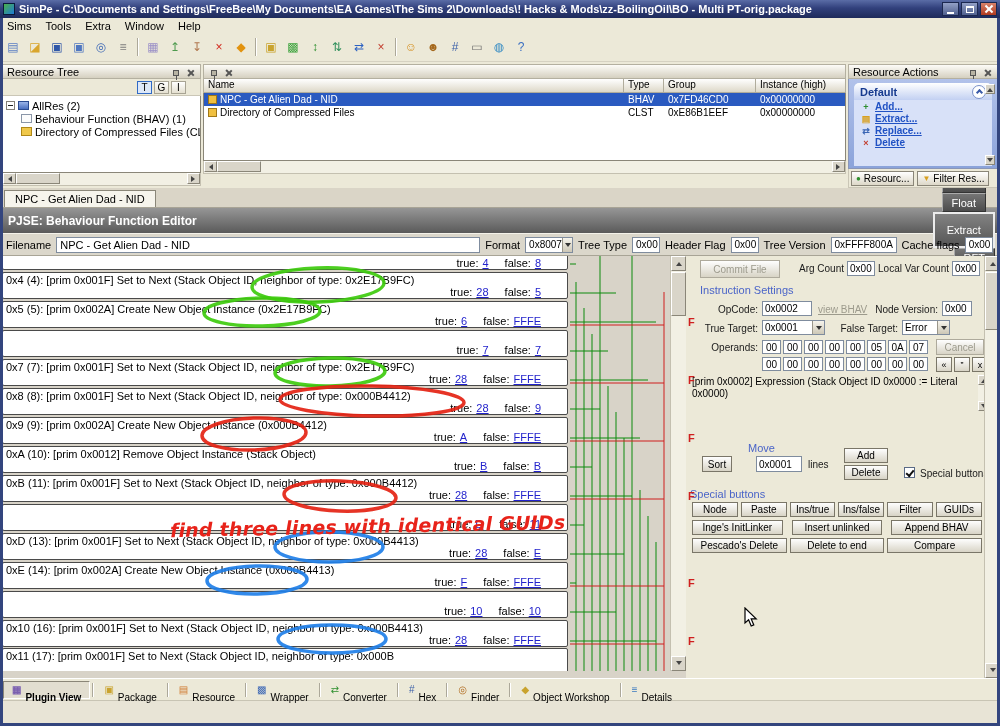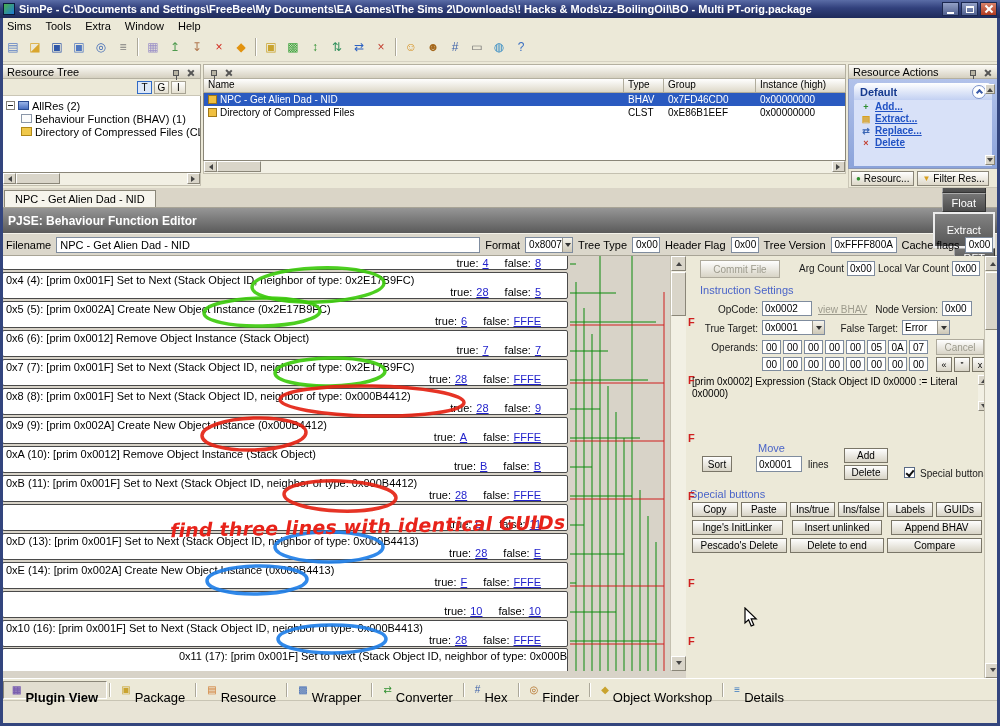--- a/index.html
+++ b/index.html
@@ -146,21 +146,21 @@
   .ops1{left:76px;top:84px;}
   .btn-cancel{left:250px;top:83px;width:48px;height:16px;}
   .ops2{left:76px;top:101px;}
   .optools{left:250px;top:101px;}
   .op-fld{width:19px;height:14px;background:#fff;border:1px solid #7f8c9e;font-size:10px;display:flex;align-items:center;justify-content:center;}
   .tool-btn{width:16px;height:15px;background:linear-gradient(#fefefe,#d8d4c6);border:1px solid #7a7668;font-size:9px;display:flex;align-items:center;justify-content:center;}
   .desc{left:6px;top:120px;width:282px;font-size:10px;line-height:12px;}
   .mini-scroll{left:292px;top:119px;width:11px;height:36px;background:#f2f0e4;}
   .mini-scroll .sb-btn{position:absolute;left:0;width:11px;height:10px;}
   .mini-scroll .sb-btn.b{bottom:0;}
-  .s2{left:72px;top:186px;}
+  .s2{left:62px;top:186px;}
   .btn-sort{left:16px;top:200px;width:30px;height:16px;}
   .f-move{left:70px;top:200px;width:46px;height:16px;}
   .lb-lines{left:122px;top:203px;}
   .btn-add{left:158px;top:192px;width:44px;height:15px;}
   .btn-del{left:158px;top:209px;width:44px;height:15px;}
   .cbox{left:218px;top:211px;width:11px;height:11px;background:#fff;border:1px solid #5a6a86;}
   .cbox::after{content:"";position:absolute;left:1px;top:2px;width:6px;height:3px;border-left:2px solid #111;border-bottom:2px solid #111;transform:rotate(-50deg);}
   .lb-cb{left:234px;top:212px;}
   .s3{left:4px;top:232px;}
   .grid6{left:6px;top:246px;width:290px;display:grid;grid-template-columns:repeat(6,1fr);gap:3px;}
@@ -170,21 +170,21 @@
   .set-scroll{right:0;top:0;width:16px;height:422px;background:#f2f0e4;border-left:1px solid #c4c0b0;}
   .set-scroll .sb-btn{position:absolute;left:0;width:15px;height:15px;}
   .set-scroll .sb-btn.bottom{bottom:0;}
   .set-scroll .sb-thumb{position:absolute;left:0;top:16px;width:15px;height:58px;}
 
   
   .statusbar{height:22px;display:flex;align-items:center;background:#ece9d8;border-top:1px solid #fff;padding:0 3px;}
   .st-tab{display:flex;align-items:center;gap:4px;padding:1px 8px;height:18px;}
   .st-tab.on{border:1px solid;border-color:#8a8678 #fff #fff #8a8678;background:#e2ded0;font-weight:bold;}
   .st-ico{font-size:10px;}
-  .st-lab{font-size:13px;margin-top:16px;}
+  .st-lab{font-size:10px;margin-top:16px;}
   .st-sep{width:2px;height:14px;border-left:1px solid #aca899;border-right:1px solid #fff;margin:0 2px;}
   .footer{height:26px;background:#e8e4d6;border-top:1px solid #c8c4b4;}
 
   
   .frame{position:absolute;left:0;top:18px;width:1000px;height:708px;border:3px solid #33457e;border-top:none;pointer-events:none;z-index:60;}
   .annot{position:absolute;left:0;top:0;width:1000px;height:726px;pointer-events:none;z-index:62;}
   .note{position:absolute;left:170px;top:515px;font-style:italic;font-weight:bold;font-size:19px;transform:rotate(-1.2deg);white-space:nowrap;z-index:63;font-family:"DejaVu Sans",sans-serif;letter-spacing:0.2px;}
   .cursor{position:absolute;left:744px;top:607px;width:15px;height:21px;z-index:70;}
 </style>
 </head>
@@ -457,21 +457,20 @@
         <div class="instr-row" data-name="instruction-row" style="top: 45px;">
           <div class="itext" data-name="instruction-text">0x5 (5): [prim 0x002A] Create New Object Instance (0x2E17B9FC)</div>
           <div class="tf" data-name="jump-targets">
             <span class="tfl" data-name="true-label">true:</span>
             <a class="tfv" data-name="true-target-link">6</a>
             <span class="tfl f2" data-name="false-label">false:</span>
             <a class="tfv" data-name="false-target-link">FFFE</a>
           </div>
         </div>
         <div class="instr-row" data-name="instruction-row" style="top: 74px;">
-          <div class="itext" data-name="instruction-text">0x6 (6): [prim 0x0012] Remove Object Instance (Stack Object)</div>
           <div class="tf" data-name="jump-targets">
             <span class="tfl" data-name="true-label">true:</span>
             <a class="tfv" data-name="true-target-link">7</a>
             <span class="tfl f2" data-name="false-label">false:</span>
             <a class="tfv" data-name="false-target-link">7</a>
           </div>
         </div>
         <div class="instr-row" data-name="instruction-row" style="top: 103px;">
           <div class="itext" data-name="instruction-text">0x7 (7): [prim 0x001F] Set to Next (Stack Object ID, neighbor of type: 0x2E17B9FC)</div>
           <div class="tf" data-name="jump-targets">
@@ -553,21 +552,21 @@
         </div>
         <div class="instr-row" data-name="instruction-row" style="top: 364px;">
           <div class="itext" data-name="instruction-text">0x10 (16): [prim 0x001F] Set to Next (Stack Object ID, neighbor of type: 0x000B4413)</div>
           <div class="tf" data-name="jump-targets">
             <span class="tfl" data-name="true-label">true:</span>
             <a class="tfv" data-name="true-target-link">28</a>
             <span class="tfl f2" data-name="false-label">false:</span>
             <a class="tfv" data-name="false-target-link">FFFE</a>
           </div>
         </div>
-        <div class="instr-row" data-name="instruction-row" style="top: 392px; text-align: right;">
+        <div class="instr-row" data-name="instruction-row" style="top: 392px;">
           <div class="itext" data-name="instruction-text">0x11 (17): [prim 0x001F] Set to Next (Stack Object ID, neighbor of type: 0x000B</div>
         </div>
       </div>
     <svg class="flow" id="flowSvg" width="100" height="415" data-name="flow-lines">
         <line x1="6" y1="26" x2="6" y2="415" stroke="#0d8a0d" stroke-width="1"></line>
         <line x1="14" y1="52" x2="14" y2="415" stroke="#0d8a0d" stroke-width="1"></line>
         <line x1="22" y1="78" x2="22" y2="415" stroke="#0d8a0d" stroke-width="1"></line>
         <line x1="30" y1="0" x2="30" y2="415" stroke="#0d8a0d" stroke-width="1"></line>
         <line x1="38" y1="130" x2="38" y2="415" stroke="#0d8a0d" stroke-width="1"></line>
         <line x1="46" y1="156" x2="46" y2="415" stroke="#0d8a0d" stroke-width="1"></line>
@@ -681,25 +680,25 @@
       <div class="btn p btn-sort" data-name="sort-button">Sort</div>
       <div class="fld p f-move" data-name="move-count-field">0x0001</div>
       <span class="lab p lb-lines" data-name="lines-label">lines</span>
       <div class="btn p btn-add" data-name="add-button">Add</div>
       <div class="btn p btn-del" data-name="delete-button">Delete</div>
       <div class="cbox p" data-name="special-buttons-checkbox"></div>
       <span class="lab p lb-cb" data-name="special-buttons-checkbox-label">Special buttons</span>
 
       <div class="sec p s3" data-name="special-buttons-title">Special buttons</div>
       <div class="p grid6" id="grid1" data-name="special-buttons-row-1">
-          <div class="btn gbtn" data-name="copy-button">Copy</div>
+          <div class="btn gbtn" data-name="copy-button">Node</div>
           <div class="btn gbtn" data-name="paste-button">Paste</div>
           <div class="btn gbtn" data-name="ins-true-button">Ins/true</div>
           <div class="btn gbtn" data-name="ins-false-button">Ins/false</div>
-          <div class="btn gbtn" data-name="labels-button">Labels</div>
+          <div class="btn gbtn" data-name="labels-button">Filter</div>
           <div class="btn gbtn" data-name="guids-button">GUIDs</div>
         </div>
       <div class="p grid3a" id="grid2" data-name="special-buttons-row-2">
           <div class="btn gbtn" data-name="inge-s-initlinker-button">Inge's InitLinker</div>
           <div class="btn gbtn" data-name="insert-unlinked-button">Insert unlinked</div>
           <div class="btn gbtn" data-name="append-bhav-button">Append BHAV</div>
         </div>
       <div class="p grid3b" id="grid3" data-name="special-buttons-row-3">
           <div class="btn gbtn" data-name="pescado-s-delete-button">Pescado's Delete</div>
           <div class="btn gbtn" data-name="delete-to-end-button">Delete to end</div>

